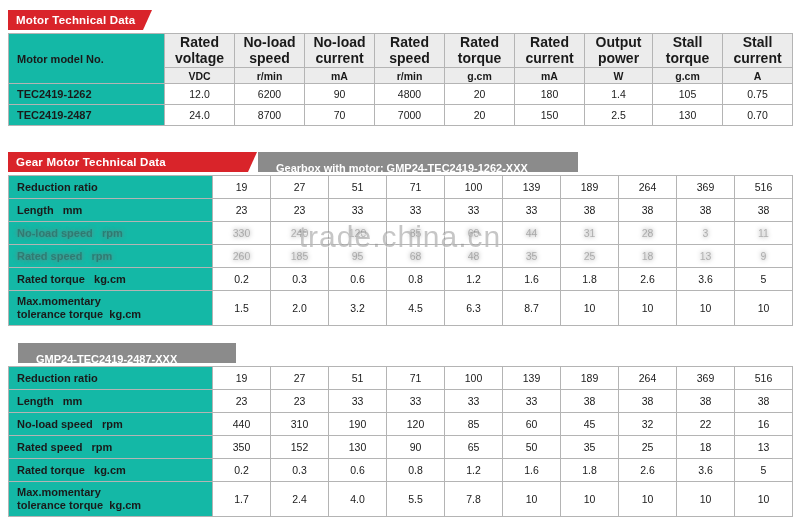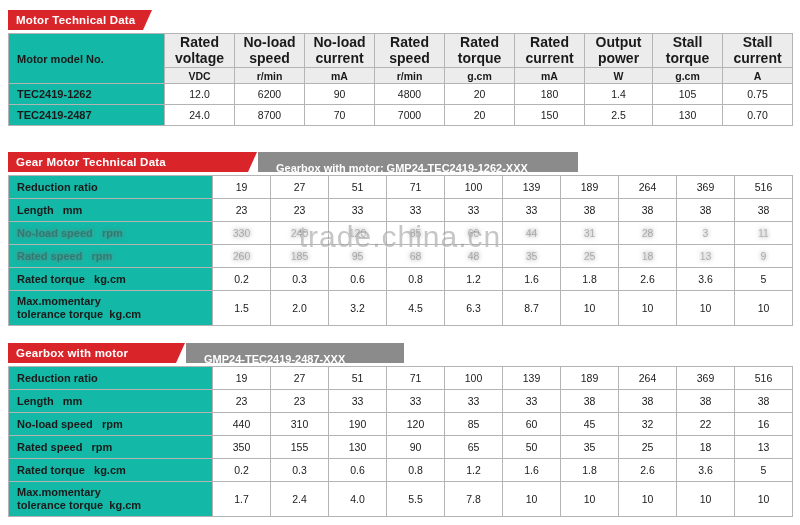--- a/index.html
+++ b/index.html
@@ -310,21 +310,20 @@
         <td class="tall">10</td>
         <td class="tall">10</td>
         <td class="tall">10</td>
       </tr>
     </tbody>
       </table>
   </div>
 
   <div class="section" style="top:343px;">
     <div class="bar-row">
-      <div class="title-bar" style="width:168px;">Gearbox with motor</div>
       <div class="sub-bar" style="width:218px;">GMP24-TEC2419-2487-XXX</div>
     </div>
     <table class="gear-table">
       <colgroup>
         <col style="width:204px">
         <col style="width:58px">
           <col style="width:58px">
           <col style="width:58px">
           <col style="width:58px">
           <col style="width:58px">
@@ -370,21 +369,21 @@
         <td>85</td>
         <td>60</td>
         <td>45</td>
         <td>32</td>
         <td>22</td>
         <td>16</td>
       </tr>
       <tr>
         <td class="lbl"><span>Rated speed</span>&nbsp;&nbsp;&nbsp;<span>rpm</span></td>
         <td>350</td>
-        <td>155</td>
+        <td>152</td>
         <td>130</td>
         <td>90</td>
         <td>65</td>
         <td>50</td>
         <td>35</td>
         <td>25</td>
         <td>18</td>
         <td>13</td>
       </tr>
       <tr>

